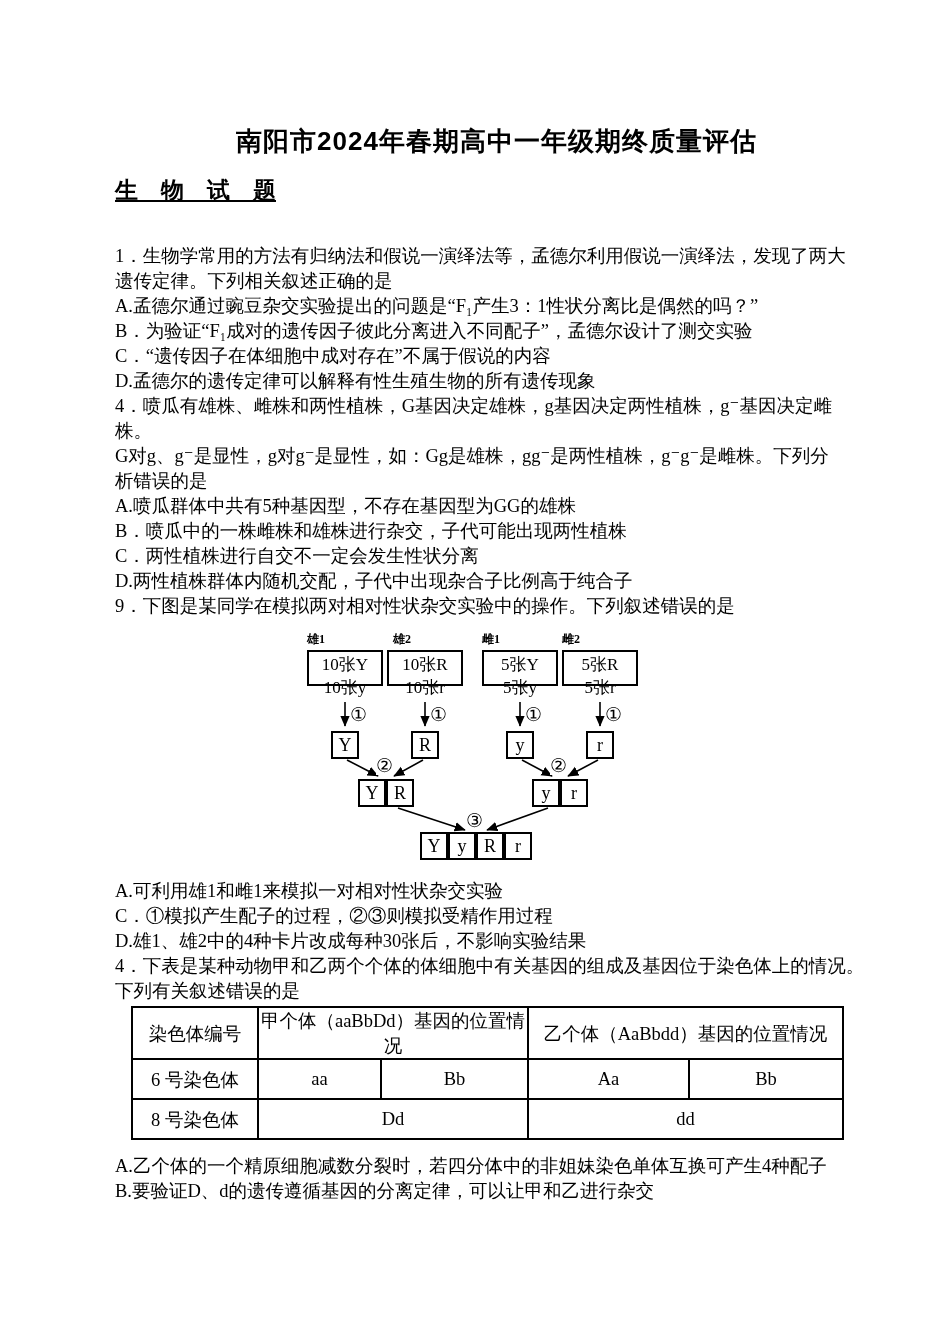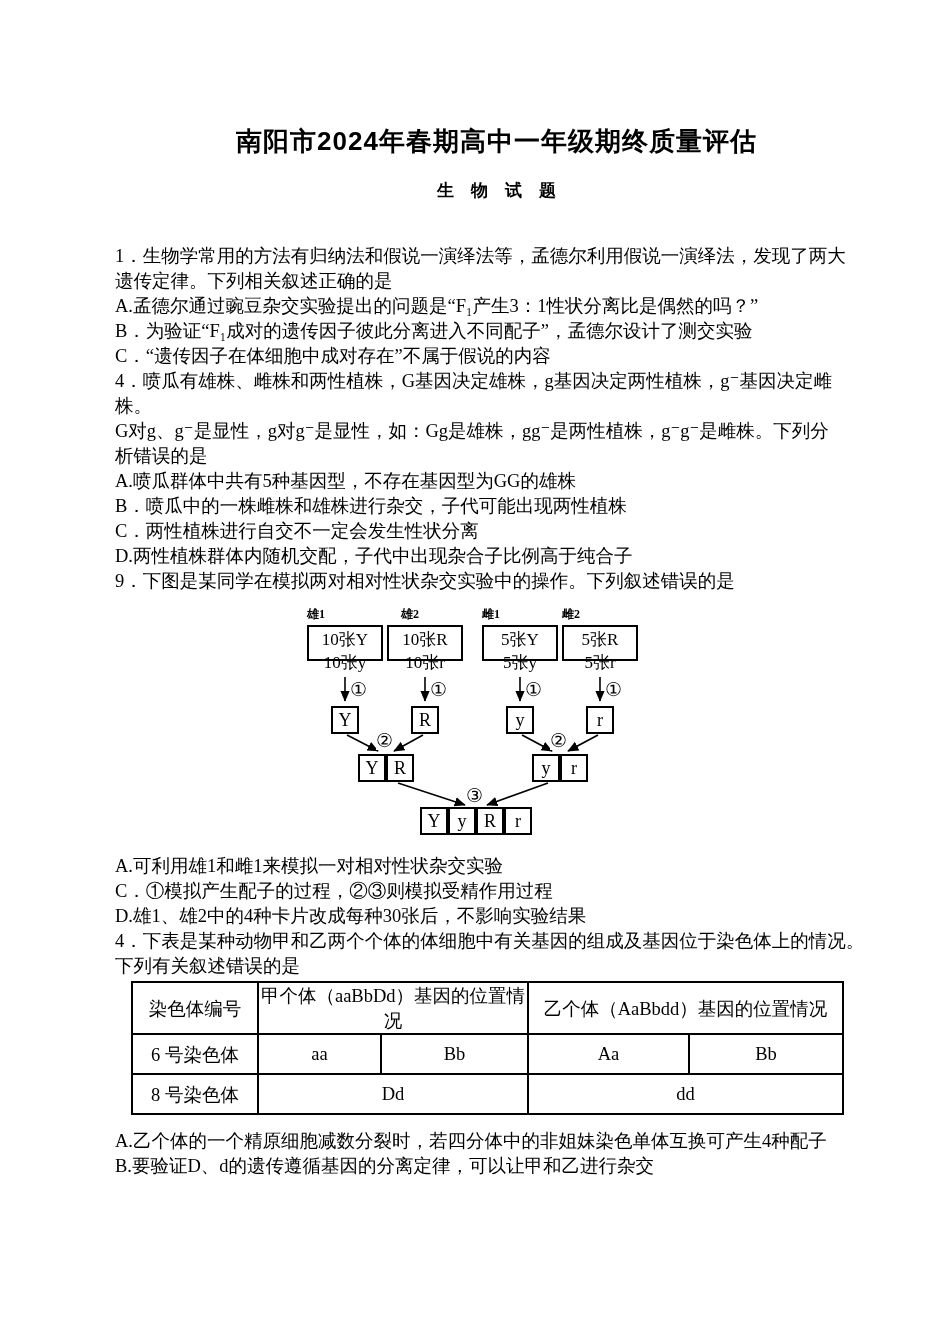--- a/index.html
+++ b/index.html
@@ -7,21 +7,21 @@
     width:950px;height:1344px;background:#ffffff;color:#000;
     font-family:"Liberation Serif","DejaVu Serif",serif;
   }
   .page{position:relative;width:950px;height:1344px;overflow:hidden;background:#fff;}
   .content{padding:124px 72px 0 115px;}
   .title{
     margin:0;text-align:center;font-size:26px;font-weight:bold;line-height:34px;
     font-family:"Liberation Sans","DejaVu Sans",sans-serif;letter-spacing:1px;
   }
   .subtitle{
-    margin:16px 0 36px 0;text-align:center;font-size:17px;font-weight:bold;line-height:34px;
+    margin:16px 0 36px 0;text-align:left;font-size:23px;font-weight:bold;line-height:34px;text-decoration:underline;
   }
   .line{font-size:18.5px;line-height:25px;white-space:nowrap;}
   
   .dgm{position:relative;width:400px;height:236px;margin:10px 0 14px 165px;}
   .dgm .plabel{position:absolute;top:0;width:76px;
        font-weight:bold;font-size:12px;line-height:20px;}
   .dgm .pbox{position:absolute;top:21px;width:76px;height:36px;border:2px solid #000;
        box-sizing:border-box;text-align:center;font-size:17px;line-height:23px;padding-top:1px;}
   .dgm .sq{position:absolute;width:28px;height:28px;border:2px solid #000;
        box-sizing:border-box;text-align:center;font-size:18px;line-height:24px;}
@@ -40,20 +40,21 @@
 
     <h1 class="title">南阳市2024年春期高中一年级期终质量评估</h1>
     <h2 class="subtitle">生　物　试　题</h2>
 
 
     <div class="line">1．生物学常用的方法有归纳法和假说一演绎法等，孟德尔利用假说一演绎法，发现了两大</div>
     <div class="line">遗传定律。下列相关叙述正确的是</div>
     <div class="line">A.孟德尔通过豌豆杂交实验提出的问题是“F₁产生3：1性状分离比是偶然的吗？”</div>
     <div class="line">B．为验证“F₁成对的遗传因子彼此分离进入不同配子”，孟德尔设计了测交实验</div>
     <div class="line">C．“遗传因子在体细胞中成对存在”不属于假说的内容</div>
+    <div class="line">D.孟德尔的遗传定律可以解释有性生殖生物的所有遗传现象</div>
 
     <div class="line">4．喷瓜有雄株、雌株和两性植株，G基因决定雄株，g基因决定两性植株，g⁻基因决定雌</div>
     <div class="line">株。</div>
     <div class="line">G对g、g⁻是显性，g对g⁻是显性，如：Gg是雄株，gg⁻是两性植株，g⁻g⁻是雌株。下列分</div>
     <div class="line">析错误的是</div>
     <div class="line">A.喷瓜群体中共有5种基因型，不存在基因型为GG的雄株</div>
     <div class="line">B．喷瓜中的一株雌株和雄株进行杂交，子代可能出现两性植株</div>
     <div class="line">C．两性植株进行自交不一定会发生性状分离</div>
     <div class="line">D.两性植株群体内随机交配，子代中出现杂合子比例高于纯合子</div>
 
@@ -74,21 +75,21 @@
           <line x1="67" y1="131" x2="98" y2="147"></line>
           <line x1="143" y1="131" x2="114" y2="147"></line>
           <line x1="242" y1="131" x2="272" y2="147"></line>
           <line x1="318" y1="131" x2="288" y2="147"></line>
           <line x1="118" y1="179" x2="185" y2="201"></line>
           <line x1="268" y1="179" x2="207" y2="201"></line>
         </g>
       </svg>
 
       <div class="plabel" style="left:27px">雄1</div>
-      <div class="plabel" style="left:121px">雄2</div>
+      <div class="plabel" style="left:113px">雄2</div>
       <div class="plabel" style="left:202px">雌1</div>
       <div class="plabel" style="left:282px">雌2</div>
 
       <div class="pbox" style="left:27px">
         <div>10张Y</div>
         <div>10张y</div>
       </div>
       <div class="pbox" style="left:107px">
         <div>10张R</div>
         <div>10张r</div>

